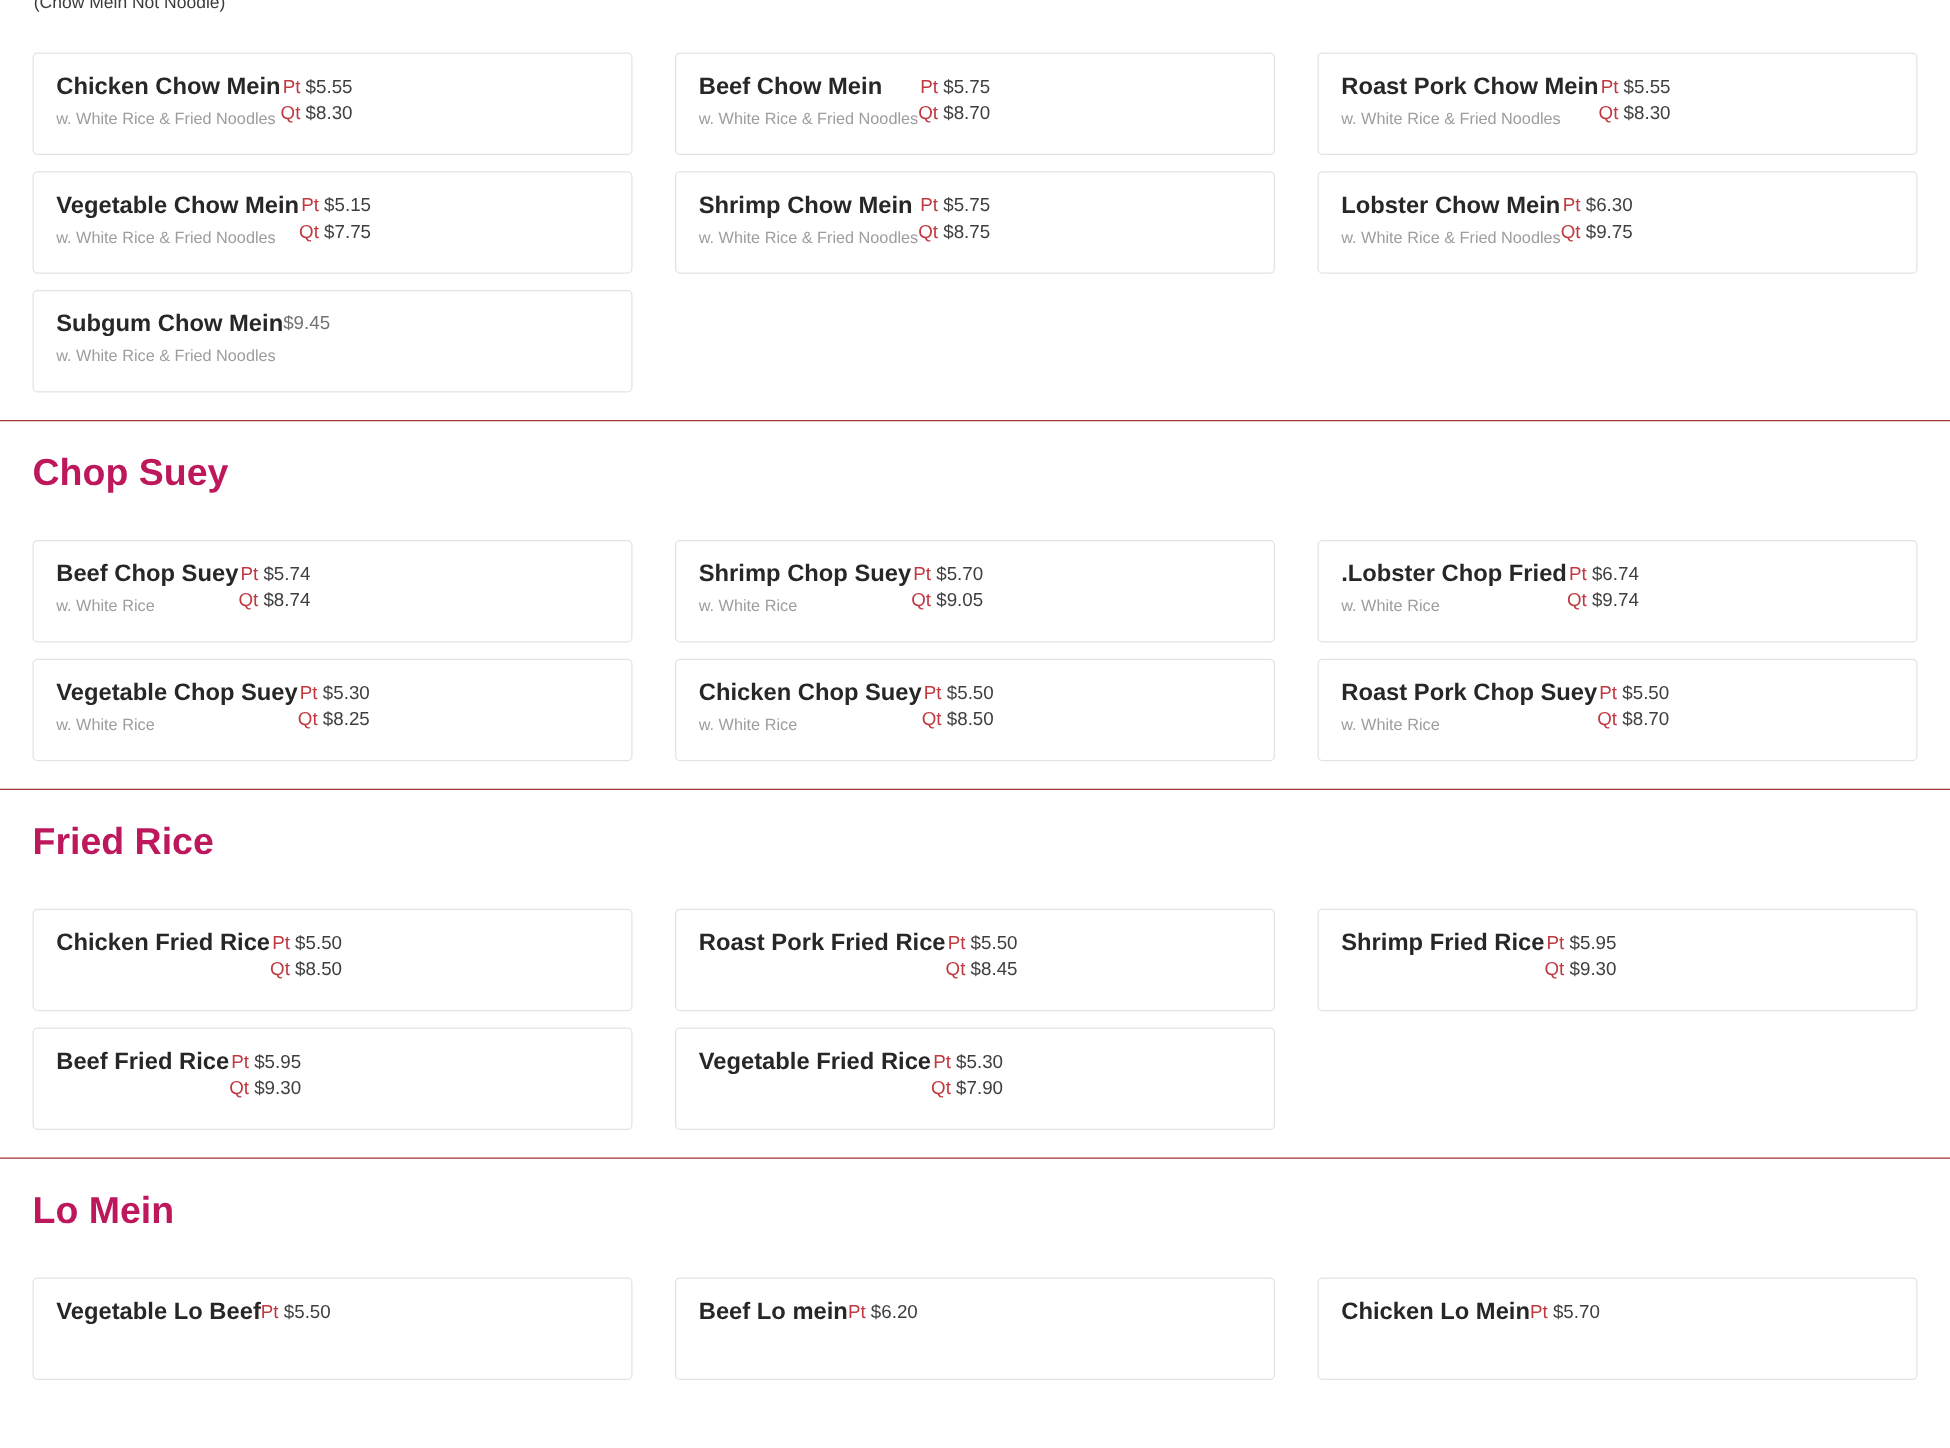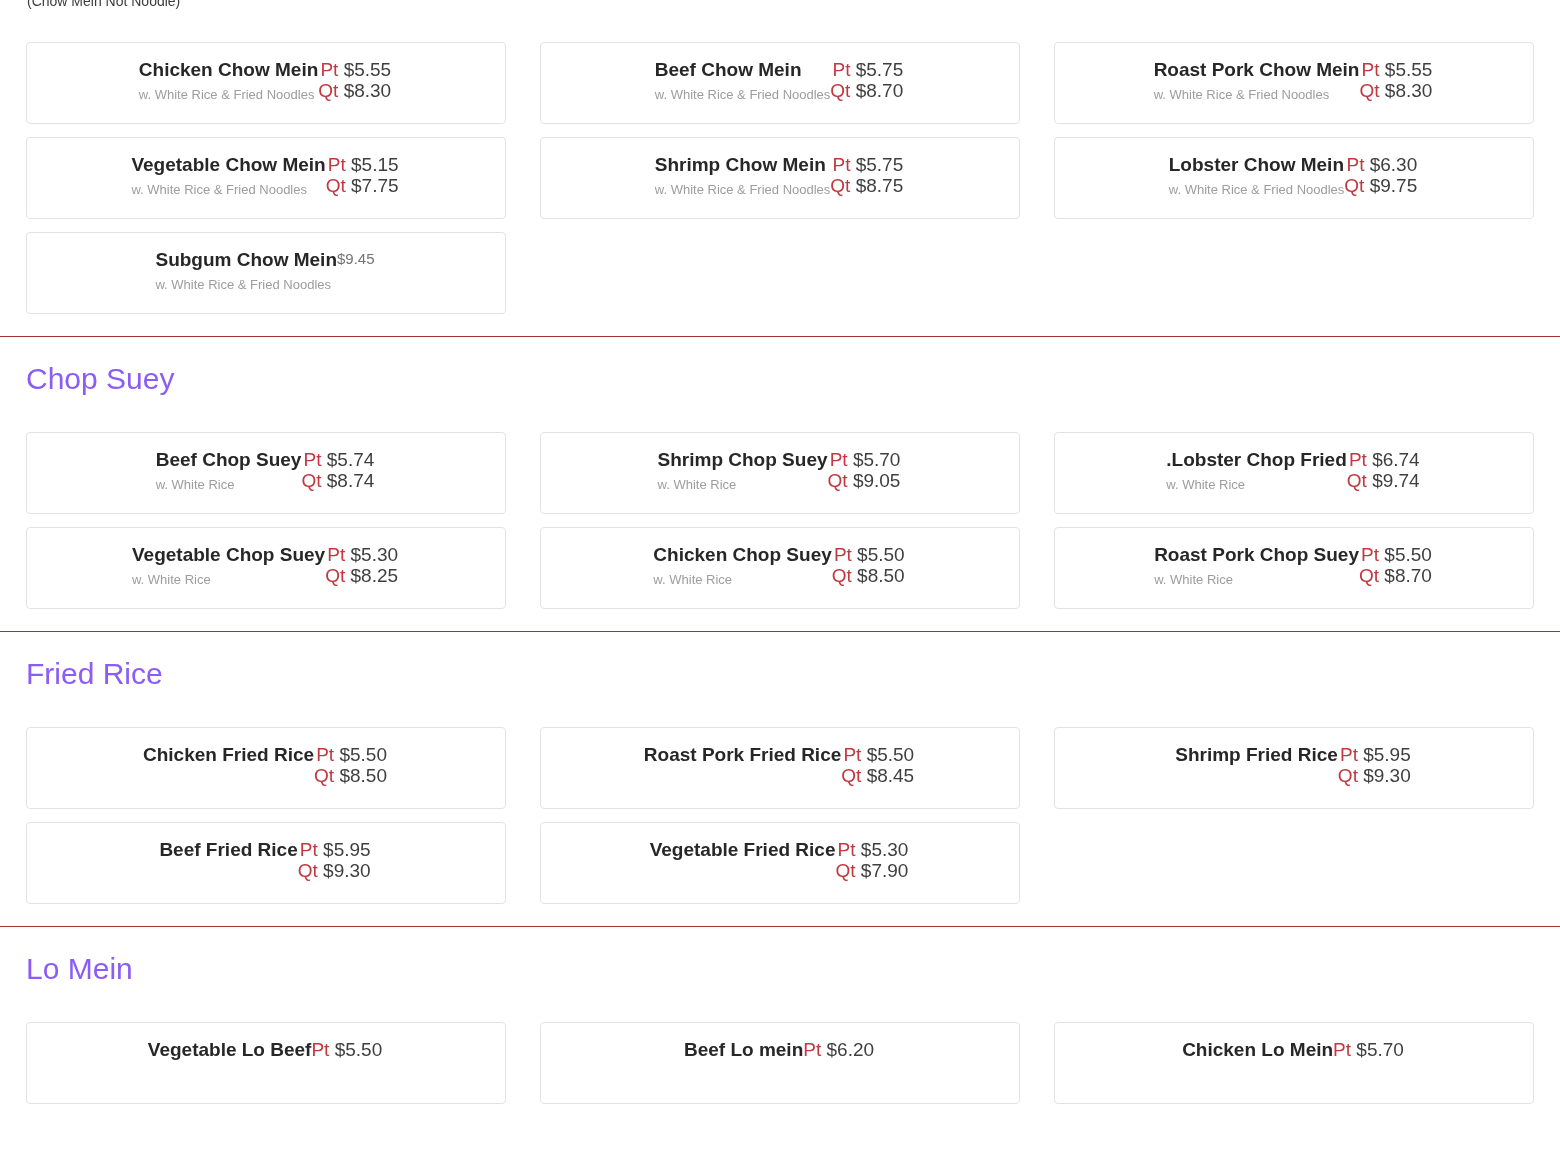--- a/index.html
+++ b/index.html
@@ -23,61 +23,61 @@
     margin: 35px 26px 0 26px;
   }
   .grid.first { margin-top: 33px; }
   .card {
     height: 82px;
     background: #fff;
     border: 1px solid #e3e3e3;
     border-radius: 4px;
     padding: 15px 20px 0 18px;
     display: flex;
-    justify-content: center;
+    justify-content: flex-start;
     align-items: flex-start;
     cursor: pointer;
   }
   .name {
     font-size: 19px;
     font-weight: 700;
     color: #272727;
     line-height: 24px;
   }
   .desc {
     font-size: 13px;
     color: #9d9d9d;
     margin-top: 5px;
   }
   .prices {
     text-align: right;
-    font-size: 19px;
+    font-size: 15px;
     line-height: 21px;
     white-space: nowrap;
     padding-top: 1px;
   }
   .plabel { color: #c03940; }
   .pval   { color: #3f3f3f; }
   .psingle {
     color: #737373;
     font-size: 15px;
     padding-top: 2px;
     white-space: nowrap;
   }
   hr.divider {
     border: none;
     border-top: 1px solid #a53434;
     margin: 22px 0 0 0;
   }
   h2.section-title {
     margin: 24px 0 0 26px;
     font-size: 30px;
-    font-weight: 400;
+    font-weight: 700;
     line-height: 36px;
-    color: #8b5cf6;
+    color: #be185d;
   }
 </style>
 </head>
 <body>
 
 <div class="note">(Chow Mein Not Noodle)</div>
 
 <div class="grid first">
 
   <div class="card">

